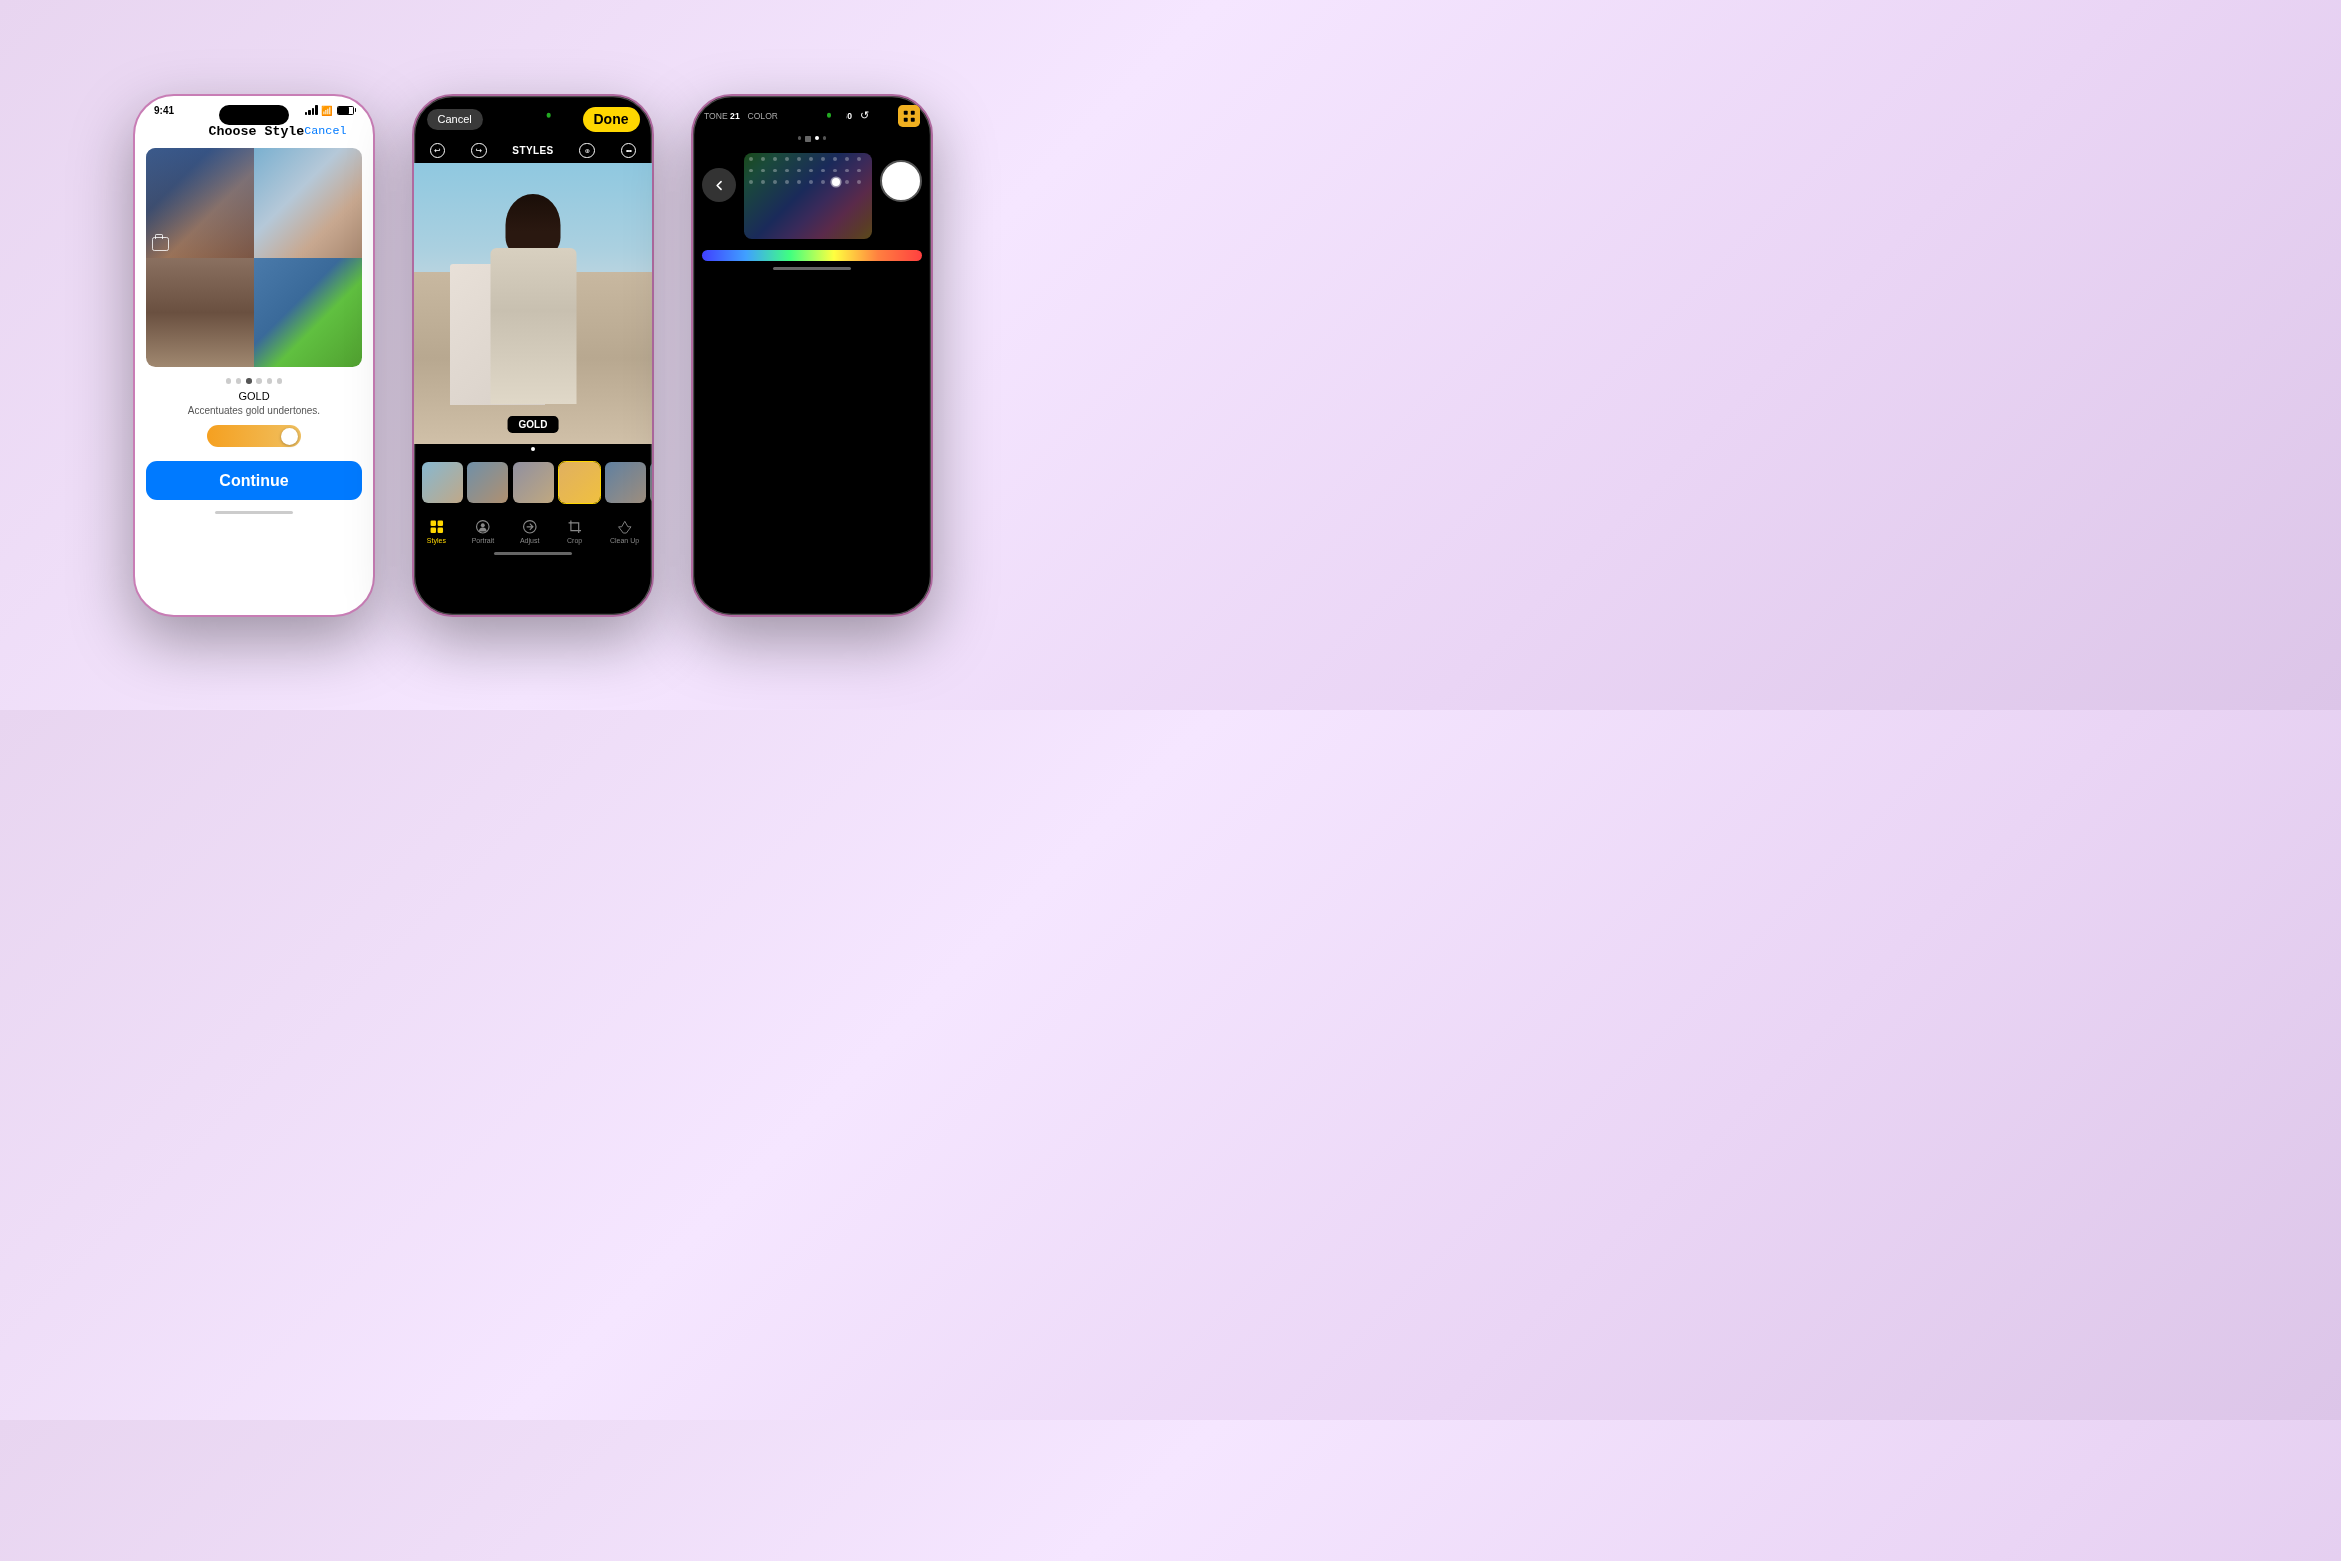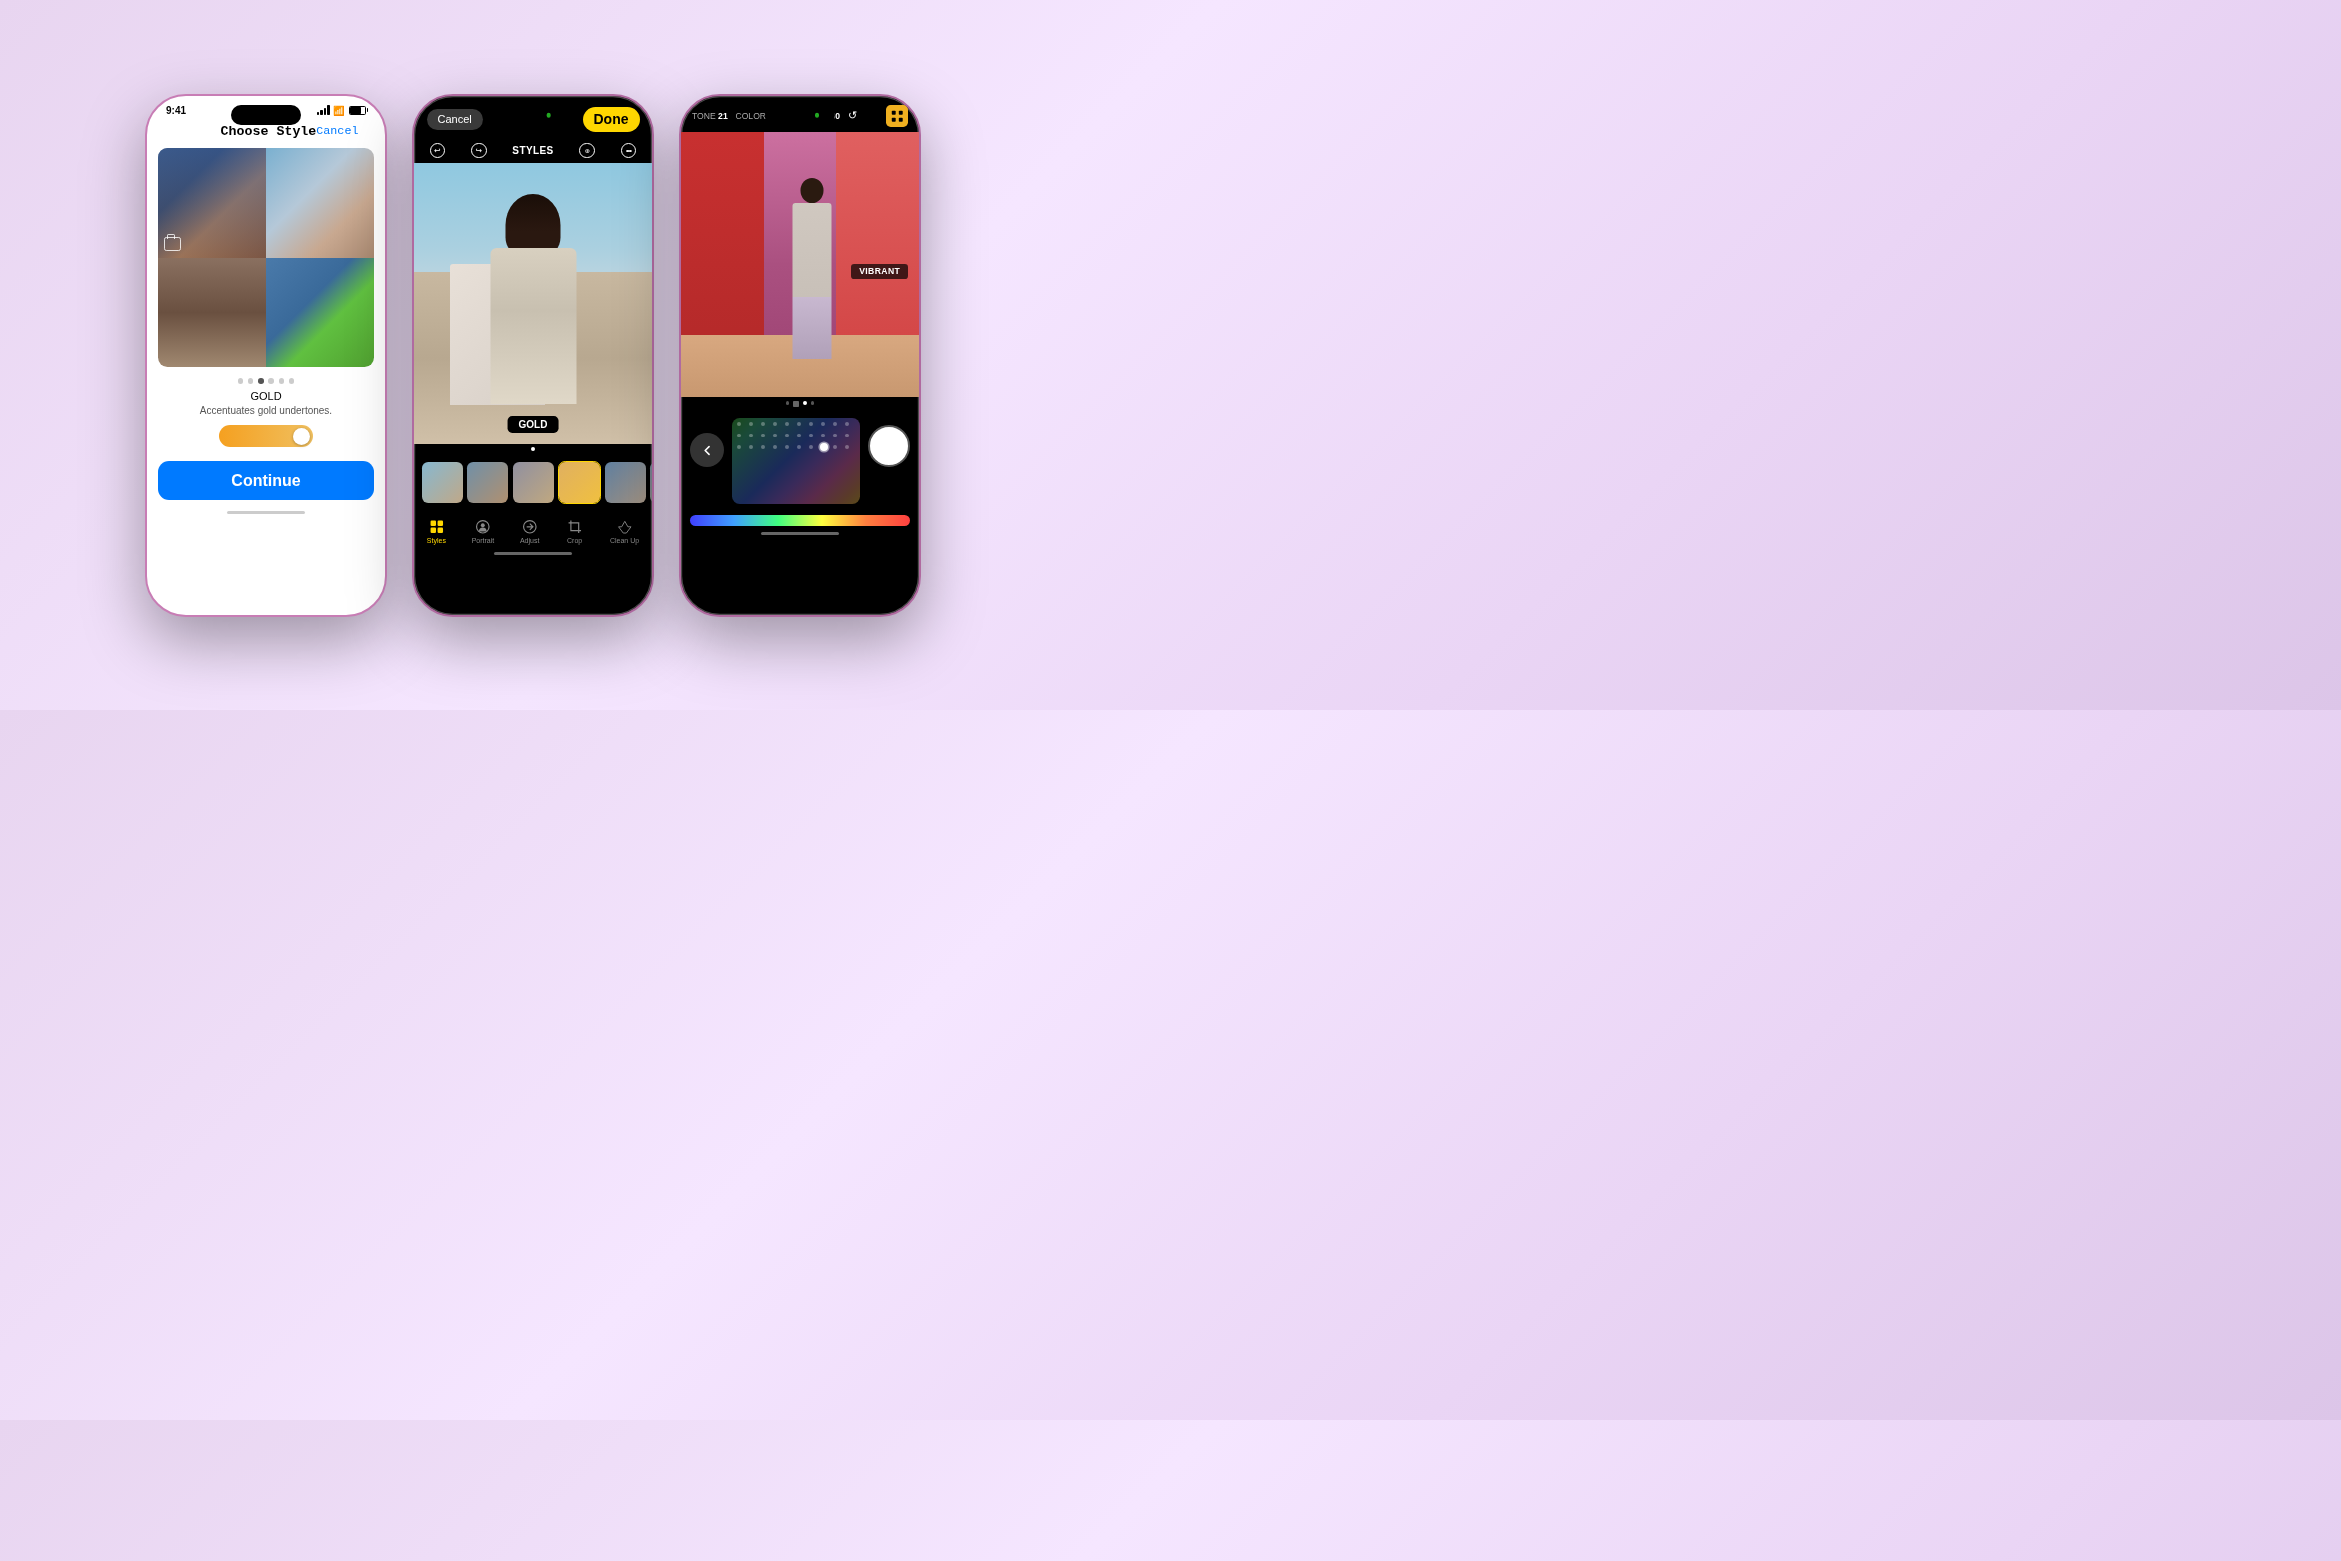--- a/index.html
+++ b/index.html
@@ -10,21 +10,21 @@
       display: flex;
       align-items: center;
       justify-content: center;
       font-family: -apple-system, BlinkMacSystemFont, 'SF Pro Display', 'Helvetica Neue', sans-serif;
       overflow: hidden;
     }
     .phones-container {
       display: flex;
       align-items: center;
       justify-content: center;
-      gap: 25px;
+      gap: 37px;
     }
 
     
     .phone {
       border-radius: 41px;
       position: relative;
       overflow: hidden;
       box-shadow: 0 23.4px 62px rgba(0,0,0,0.35), 0 0 0 1.2px rgba(255,255,255,0.3) inset;
     }
     .phone-white {
@@ -718,37 +718,20 @@
       <div class="p3-grid-icon">
         <svg width="12.5" height="12.5" viewBox="0 0 16 16" fill="#000">
           <rect x="1" y="1" width="5" height="5" rx="1"></rect>
           <rect x="10" y="1" width="5" height="5" rx="1"></rect>
           <rect x="1" y="10" width="5" height="5" rx="1"></rect>
           <rect x="10" y="10" width="5" height="5" rx="1"></rect>
         </svg>
       </div>
     </div>
 
-    <div class="p3-photo">
-      <div class="p3-photo-bg">
-
-        <div style="position:absolute;top:0;left:0;width:35%;height:100%;background:linear-gradient(180deg,#c83030 0%,#b02828 100%);"></div>
-        <div style="position:absolute;top:0;left:35%;width:30%;height:100%;background:linear-gradient(180deg,#cc70a0 0%,#aa5080 50%,#9a4070 100%);"></div>
-        <div style="position:absolute;top:0;right:0;width:35%;height:100%;background:linear-gradient(180deg,#e06060 0%,#d04040 100%);"></div>
-
-        <div style="position:absolute;bottom:0;left:0;right:0;height:62px;background:linear-gradient(180deg,#d8a880 0%,#c89870 100%);"></div>
-
-        <div style="position:absolute;bottom:47px;left:55%;transform:translateX(-50%);width:55px;height:172px;">
-          <div style="width:23.4px;height:25px;background:#2a1a10;border-radius:50%;margin:0 auto;"></div>
-          <div style="width:39px;height:94px;background:linear-gradient(180deg,#d0c8c0 0%,#c8c0b8 100%);margin:0 auto;border-radius:3.1px 3.1px 0 0;"></div>
-          <div style="width:39px;height:62px;background:linear-gradient(180deg,#c8b8d0 0%,#b0a0b8 100%);margin:0 auto;"></div>
-        </div>
-      </div>
-      <div class="p3-photo-label">VIBRANT</div>
-    </div>
 
     <div class="p3-dots-row">
       <div class="p3-dot"></div>
       <div class="p3-dot" style="background:#666;width:5.5px;height:5.5px;border-radius:0.8px;"></div>
       <div class="p3-dot active"></div>
       <div class="p3-dot"></div>
     </div>
 
     <div class="p3-bottom">
       <div class="p3-back-btn">

